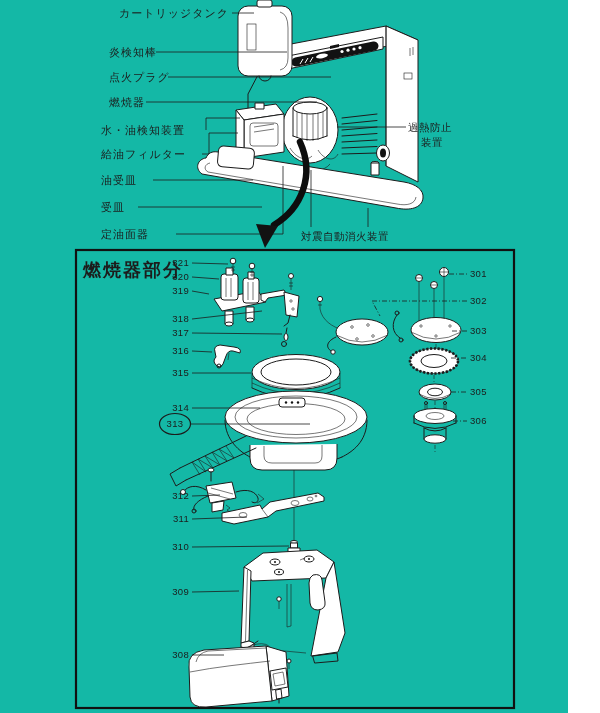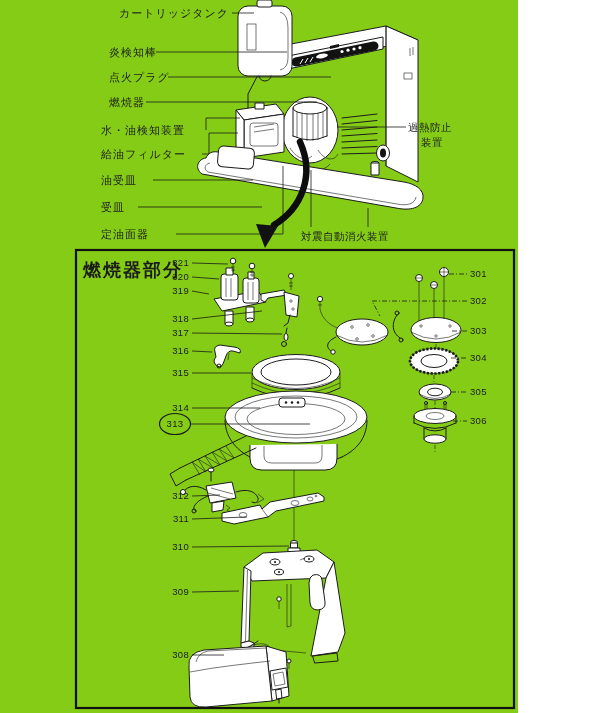--- a/index.html
+++ b/index.html
@@ -1,16 +1,16 @@
 <!DOCTYPE html>
 <html><head>
 <meta charset="utf-8">
 <style>
   html,body{margin:0;padding:0;background:#fff;}
-  #stage{position:relative;width:518px;height:713px;background:#84cc16;overflow:hidden;
+  #stage{position:relative;width:568px;height:713px;background:#14b8a6;overflow:hidden;
          font-family:"Liberation Sans","DejaVu Sans",sans-serif;}
   svg{display:block}
   text{fill:#1c1c1c}
   .jp{font-size:11px;letter-spacing:1px;}
   .jp-sm{font-size:10.5px;letter-spacing:0.5px;}
   .num{font-size:9.5px;letter-spacing:0.3px;}
   .ttl{font-size:18px;font-weight:bold;letter-spacing:2px;}
   .ink{stroke:#1c1c1c;fill:none;stroke-width:1;stroke-linecap:round;stroke-linejoin:round;}
   .ink-w{stroke:#1c1c1c;fill:#ffffff;stroke-width:1;stroke-linejoin:round;}
   .thin{stroke:#1c1c1c;fill:none;stroke-width:0.6;}

